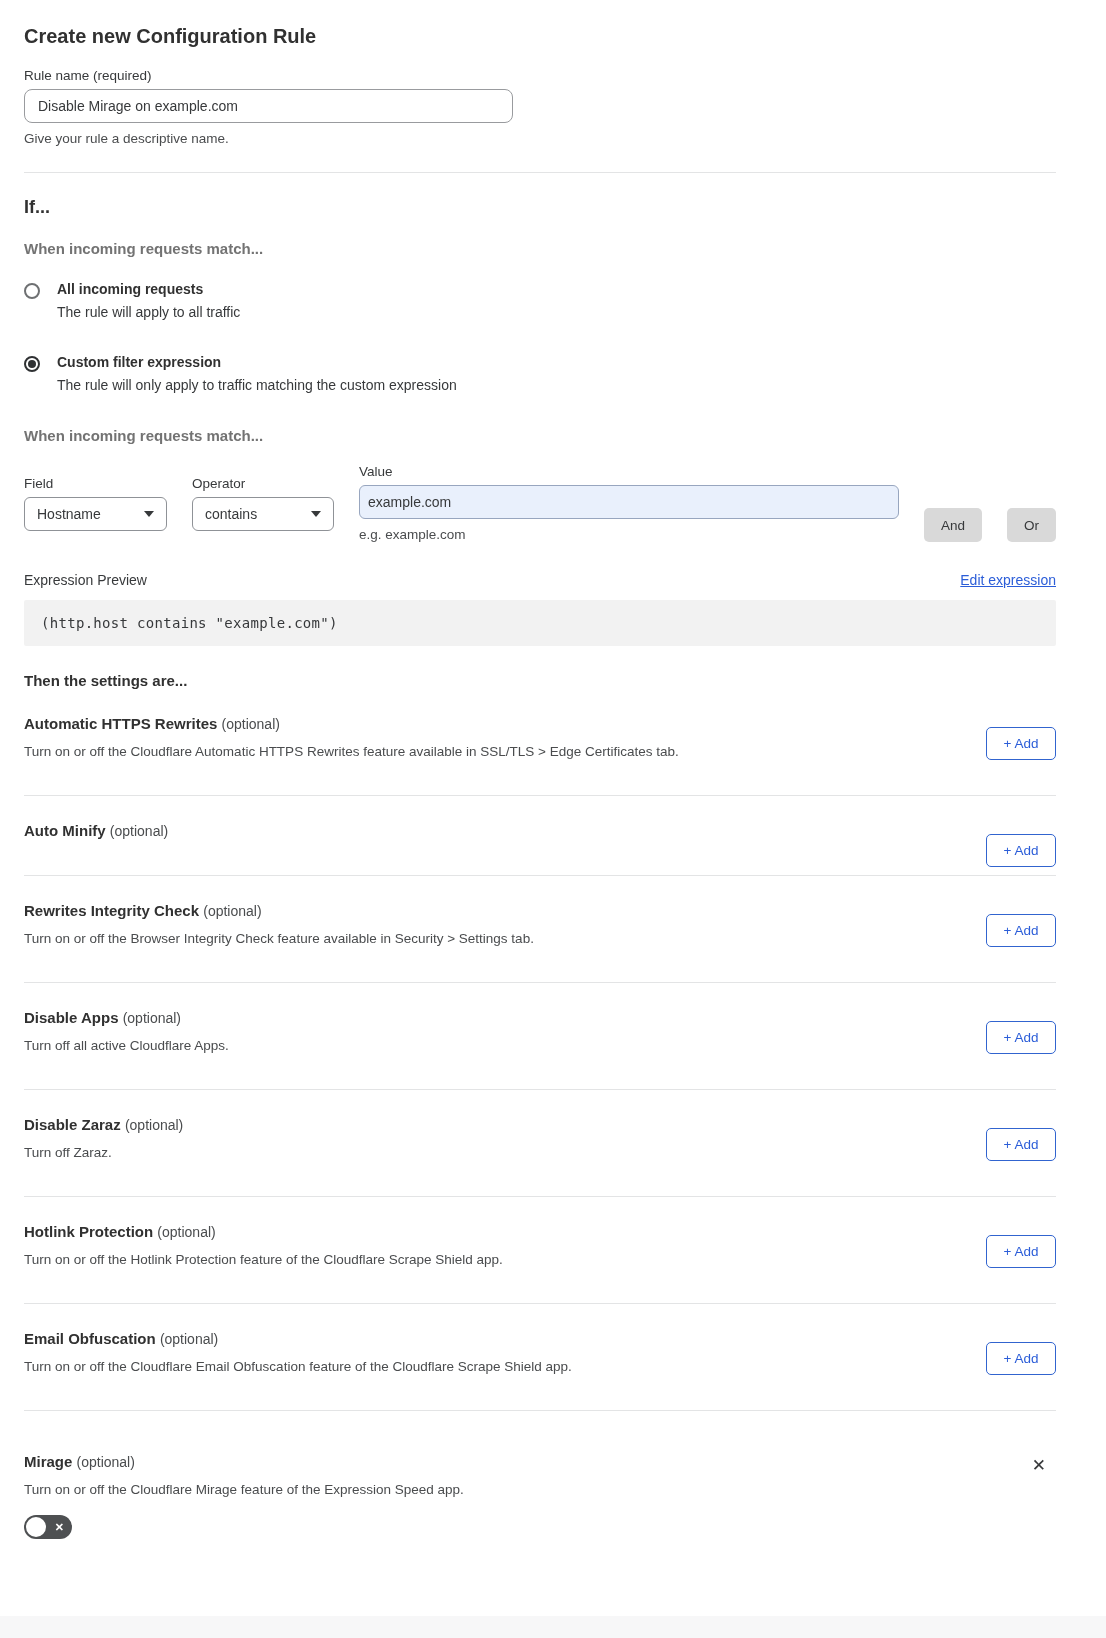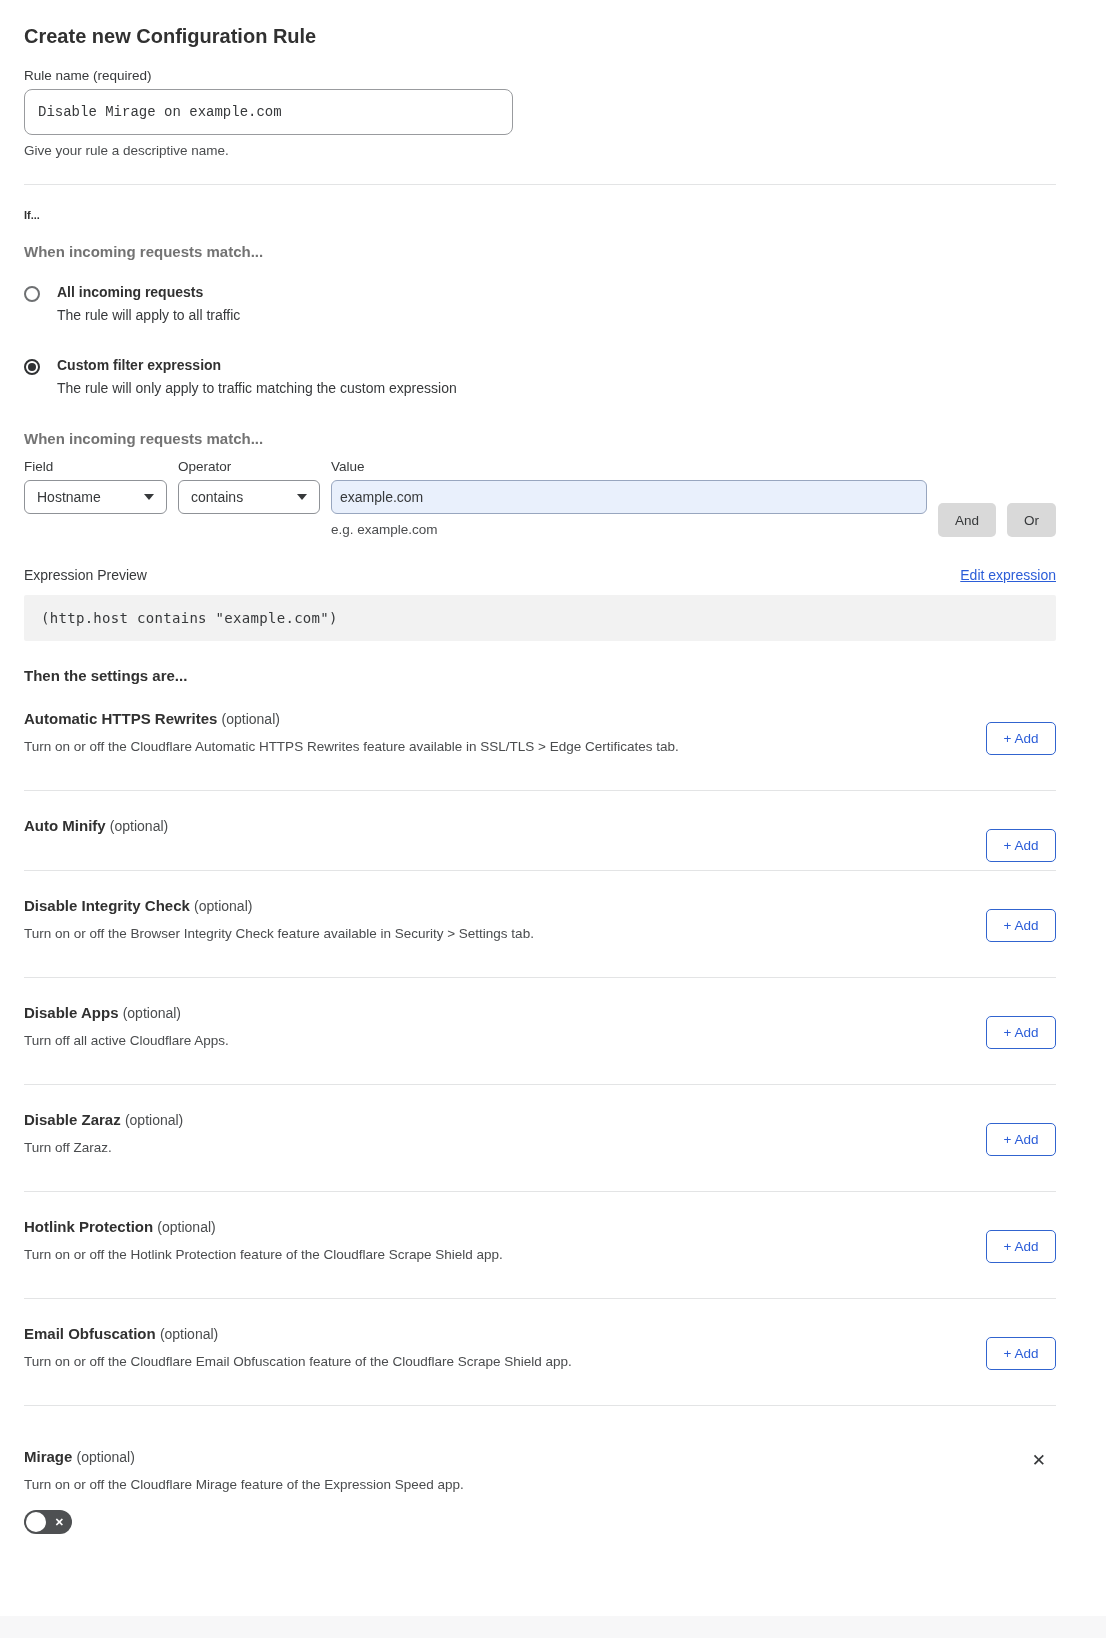--- a/index.html
+++ b/index.html
@@ -8,45 +8,45 @@
     width: 1106px; height: 1638px; position: relative; overflow: hidden;
     background: #ffffff; color: #37393b;
     font-family: "Liberation Sans", "DejaVu Sans", sans-serif;
   }
   .content { padding: 16px 50px 0 24px; }
 
   h1.page-title { font-size: 20px; font-weight: 700; color: #313131; margin: 9px 0 20px; }
 
   .field-label { display: block; font-size: 13.5px; color: #37393b; margin-bottom: 6px; }
   input.rule-name {
-    width: 489px; height: 46px; border: 1px solid #999b9e; border-radius: 8px;
+    width: 489px; height: 34px; border: 1px solid #999b9e; border-radius: 8px;
     padding: 0 13px; font-size: 14px; color: #37393b; background: #fff;
-    font-family: Liberation Mono, monospace; outline: none;
+    font-family: Liberation Sans, sans-serif; outline: none;
   }
   .help-text { font-size: 13.5px; color: #4a4c4e; margin: 8px 0 0; }
 
   hr.section-divider { border: none; border-top: 1px solid #e3e4e5; margin: 26px 0 0; }
 
-  h2.if-heading { font-size: 11px; font-weight: 700; color: #313131; margin: 24px 0 0; }
+  h2.if-heading { font-size: 18px; font-weight: 700; color: #313131; margin: 24px 0 0; }
   h3.match-heading { font-size: 15px; font-weight: 700; color: #737373; margin: 22px 0 0; }
 
   .radio-group { margin-top: 24px; }
   .radio-option { display: flex; align-items: flex-start; gap: 17px; margin-bottom: 34px; cursor: pointer; }
   .radio-circle {
     flex: none; width: 16px; height: 16px; margin-top: 2px; background: #fff;
     border: 2px solid #6e7072; border-radius: 50%; position: relative;
   }
   .radio-option.checked .radio-circle { border-color: #2f3133; }
   .radio-option.checked .radio-circle::after {
     content: ""; position: absolute; inset: 2px; background: #2f3133; border-radius: 50%;
   }
   .radio-label { font-size: 14px; font-weight: 700; color: #313131; }
   .radio-desc { font-size: 14px; color: #37393b; margin-top: 7px; }
 
-  .filter-row { display: flex; gap: 11px; margin-top: 12px; }
+  .filter-row { display: flex; gap: 25px; margin-top: 20px; align-items: center; }
   .col-field { width: 143px; flex: none; }
   .col-operator { width: 142px; flex: none; }
   .col-value { flex: 1; }
   .select-box {
     height: 34px; border: 1px solid #8f9297; border-radius: 6px; background: #fff;
     display: flex; align-items: center; justify-content: space-between;
     padding: 0 12px; font-size: 14px; cursor: pointer;
   }
   .caret {
     width: 0; height: 0; border-left: 5px solid transparent;
@@ -185,21 +185,21 @@
     <section class="setting-row">
       <div class="setting-body">
         <h4 class="setting-title"><span>Auto Minify</span> <span class="optional">(optional)</span></h4>
         <button class="add-btn">+ Add</button>
       </div>
       <hr class="row-divider">
     </section>
 
     <section class="setting-row">
       <div class="setting-body">
-        <h4 class="setting-title"><span>Disable Integrity Check</span> <span class="optional">(optional)</span></h4>
+        <h4 class="setting-title"><span>Rewrites Integrity Check</span> <span class="optional">(optional)</span></h4>
         <p class="setting-desc">Turn on or off the Browser Integrity Check feature available in Security &gt; Settings tab.</p>
         <button class="add-btn">+ Add</button>
       </div>
       <hr class="row-divider">
     </section>
 
     <section class="setting-row">
       <div class="setting-body">
         <h4 class="setting-title"><span>Disable Apps</span> <span class="optional">(optional)</span></h4>
         <p class="setting-desc">Turn off all active Cloudflare Apps.</p>

